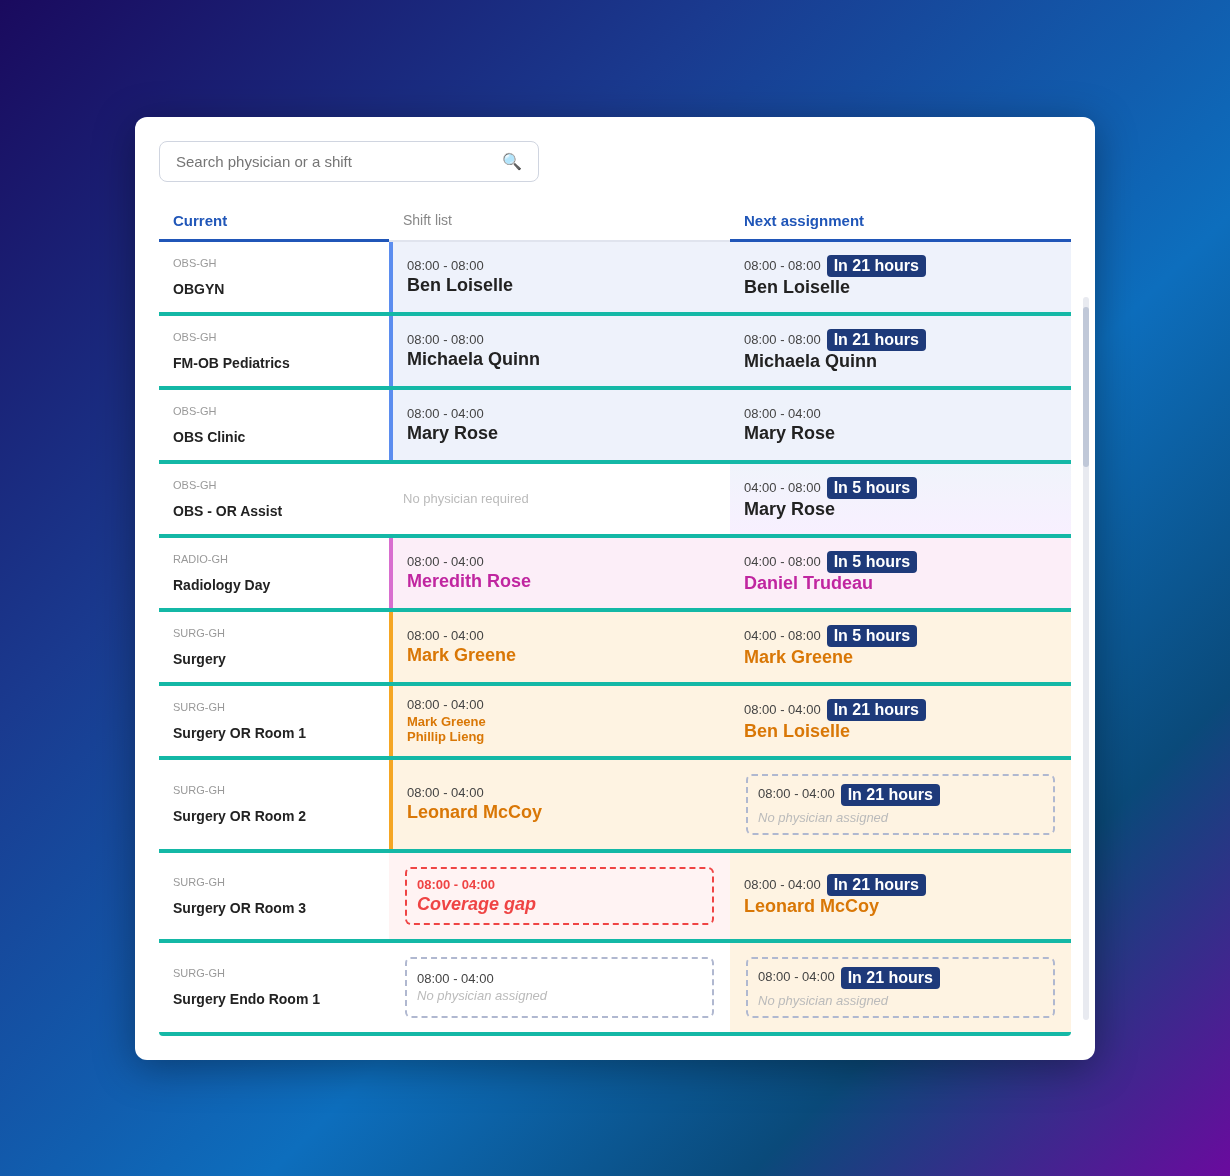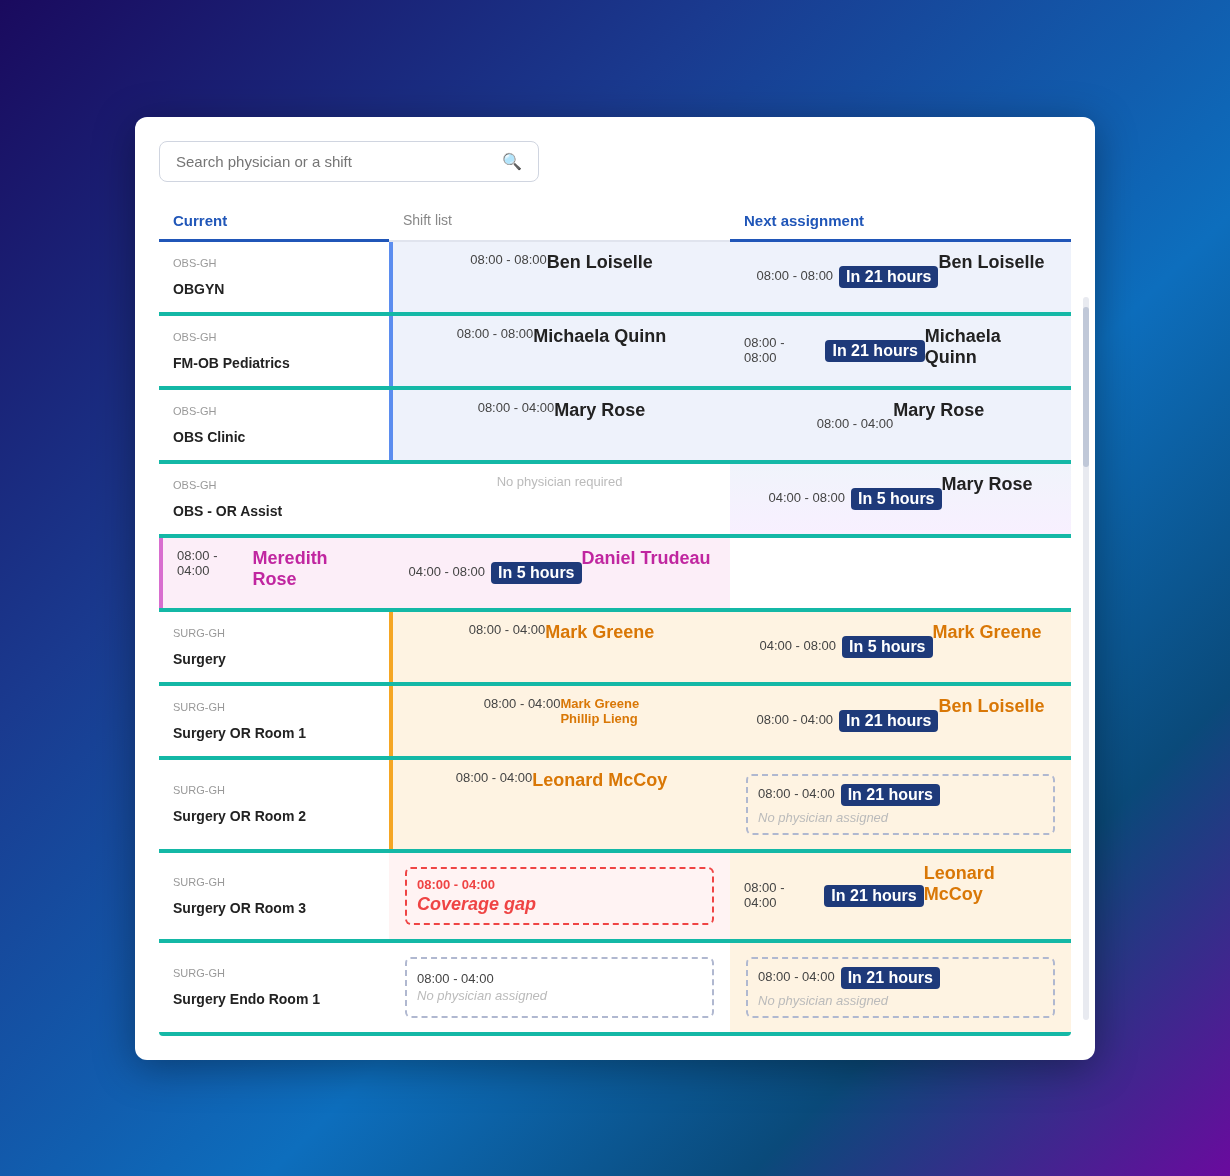--- a/index.html
+++ b/index.html
@@ -94,21 +94,21 @@
     }
     .row-label .shift-name {
       font-size: 14px;
       color: #222;
       font-weight: 700;
       margin-top: 12px;
     }
     .cell {
       padding: 10px 14px;
       display: flex;
-      flex-direction: row;
+      flex-direction: column;
       justify-content: center;
     }
     .cell-time {
       font-size: 13px;
       color: #444;
       font-weight: 400;
       margin-bottom: 2px;
     }
     .cell-name {
       font-size: 18px;
@@ -270,20 +270,24 @@
       <div class="cell" style="background: linear-gradient(to bottom, #f0f4fb, #f8f0ff);">
         <div class="cell-time-row">
           <span class="cell-time">04:00 - 08:00</span>
           <span class="badge">In 5 hours</span>
         </div>
         <span class="cell-name">Mary Rose</span>
       </div>
     </div>
 
     <div class="table-row">
+      <div class="row-label">
+        <span class="dept">RADIO-GH</span>
+        <span class="shift-name">Radiology Day</span>
+      </div>
       <div class="cell bg-pink border-left-pink">
         <span class="cell-time">08:00 - 04:00</span>
         <span class="cell-name pink">Meredith Rose</span>
       </div>
       <div class="cell bg-pink">
         <div class="cell-time-row">
           <span class="cell-time">04:00 - 08:00</span>
           <span class="badge">In 5 hours</span>
         </div>
         <span class="cell-name pink">Daniel Trudeau</span>

